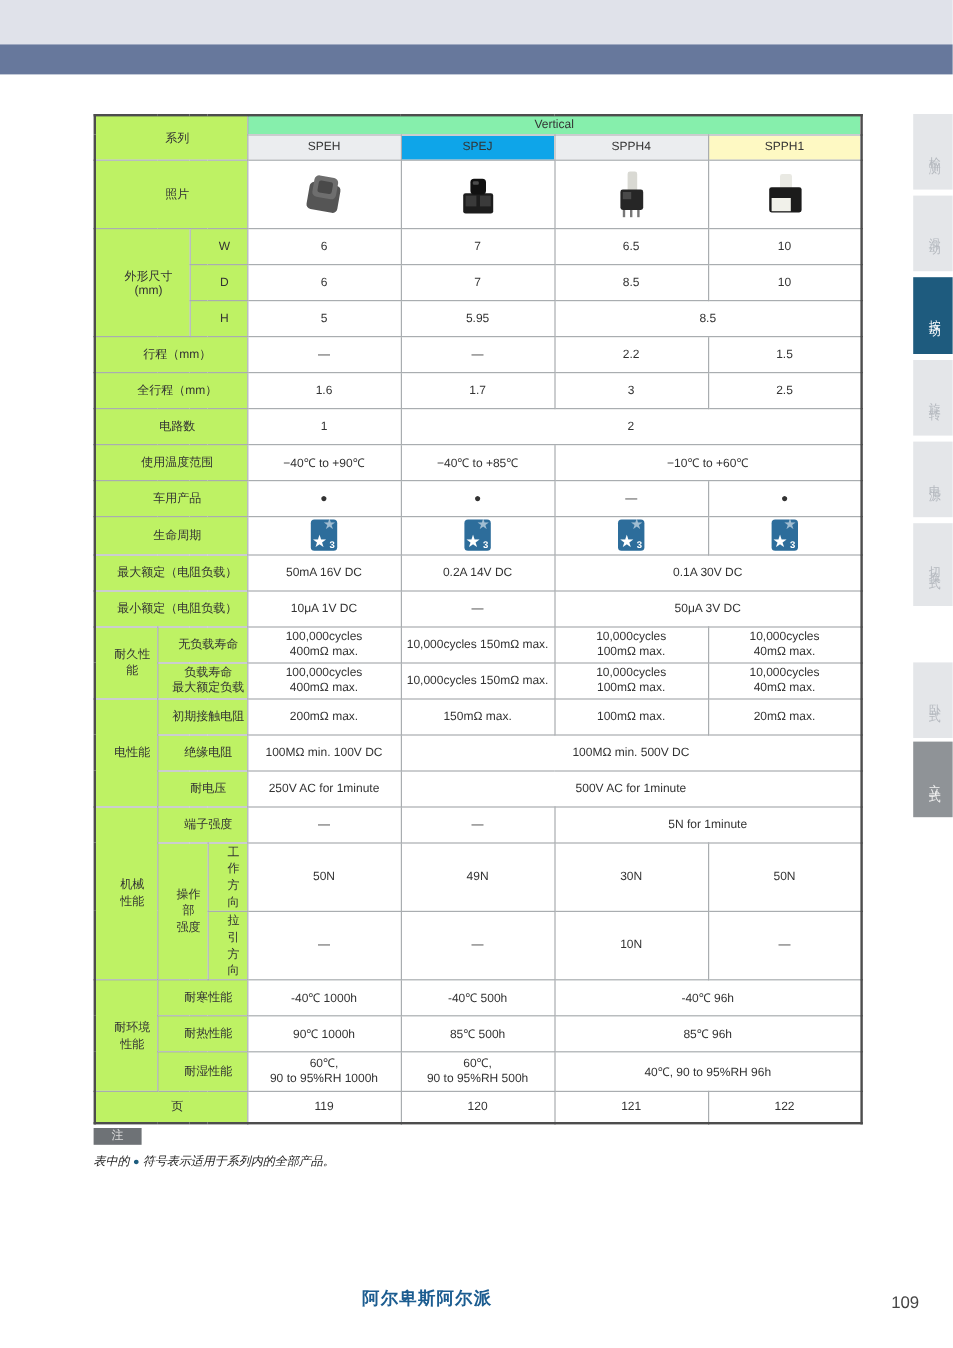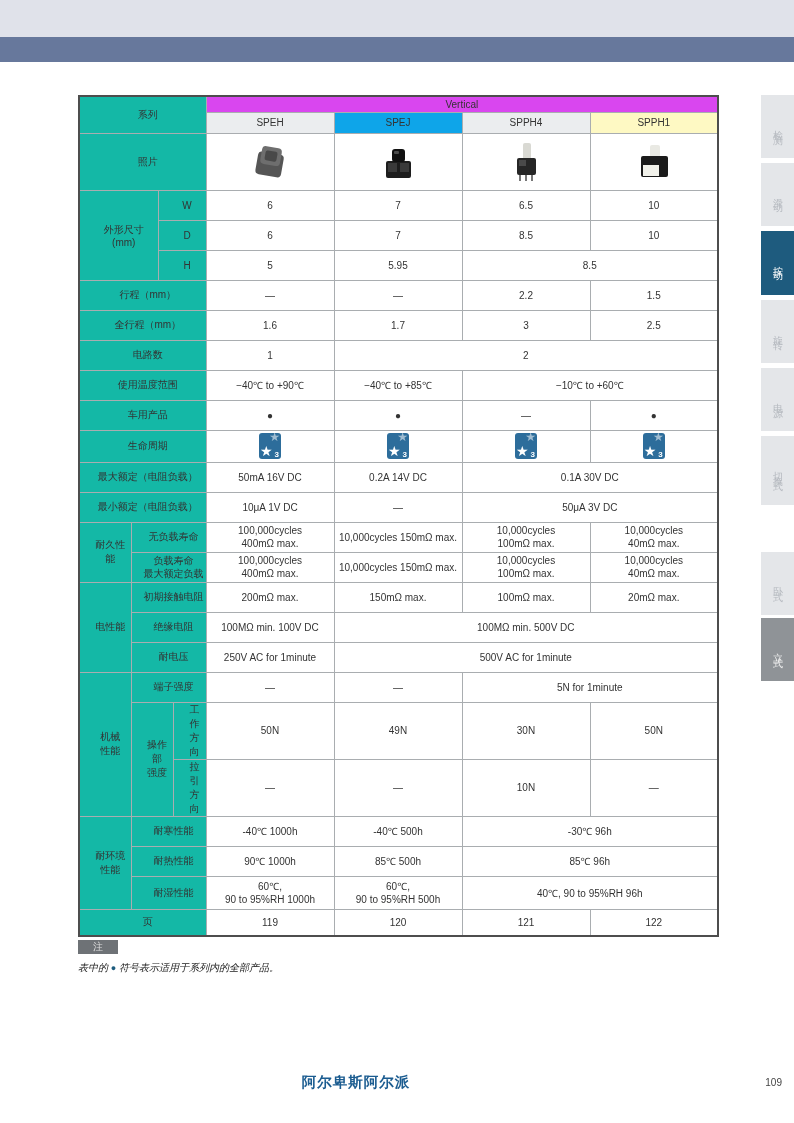--- a/index.html
+++ b/index.html
@@ -11,21 +11,21 @@
   .band1 { position:absolute; top:0; left:0; width:794px; height:37px; background:#e0e2ea; }
   .band2 { position:absolute; top:37px; left:0; width:794px; height:25px; background:#67789c; }
 
   
   table.spec { position:absolute; left:78px; top:95px; width:640px;
     border-collapse:collapse; table-layout:fixed; border:2px solid #4d4d4d; }
   table.spec th, table.spec td {
     border:1px solid #a9adb0; padding:0 2px; text-align:center; vertical-align:middle;
     font-weight:normal; font-size:10px; color:#333; white-space:pre-line; overflow:hidden;
   }
-  table.spec th { background:#14b8a6;padding-left:12px; }
+  table.spec th { background:#bef264;padding-left:12px; }
   table.spec td { background:#ffffff; }
   tr.h16{height:16px} tr.h21{height:21px} tr.h57{height:57px} tr.h30{height:30px}
   tr.h32{height:32px} tr.h33{height:33px} tr.h27{height:27px}
   .vhdr { font-size:10.5px; color:#444; }
   .b { font-weight:bold; font-size:11px; color:#222; }
   .sm { font-size:8px; line-height:1.3; }
   .dash { color:#7a7a7a; }
   .dot { color:#1d5c7e; font-size:9px; }
 
   
@@ -57,21 +57,21 @@
 
   
   .note-badge { position:absolute; left:78px; top:940px; width:40px; height:14px;
     background:#6e7276; color:#dcdcdc; font-size:10px; text-align:center; line-height:14px; }
   .note-text { position:absolute; left:78px; top:961px; font-size:10px; color:#222;font-style:italic; }
   .note-text .sym { color:#1d5c7e; font-size:9px; }
 
   
   .brand { position:absolute; left:0; top:1073px; width:712px; text-align:center;
     font-size:14.5px; font-weight:bold; color:#1b5c90; letter-spacing:1px; }
-  .pageno { position:absolute; right:12px; top:1077px; font-size:10px; color:#444; }
+  .pageno { position:absolute; right:28px; top:1077px; font-size:14px; color:#444; }
 </style>
 </head>
 <body>
 
 <div class="band1"></div>
 <div class="band2"></div>
 
 <table class="spec">
   <colgroup>
     <col style="width:52px">
@@ -79,21 +79,21 @@
       <col style="width:15px">
       <col style="width:33px">
     <col style="width:128px">
       <col style="width:128px">
       <col style="width:128px">
       <col style="width:128px">
   </colgroup>
   <tbody>
       <tr class="h16">
     <th rowspan="2" colspan="4">系列</th>
-    <td colspan="4" class="vhdr" style="background:#d946ef">Vertical</td>
+    <td colspan="4" class="vhdr" style="background:#86efac">Vertical</td>
   </tr>
   <tr class="h21">
     <td class="b" style="background:#ebedef">SPEH</td>
     <td class="b" style="background:#0ea5e9">SPEJ</td>
     <td class="b" style="background:#ebedef">SPPH4</td>
     <td class="b" style="background:#fef9c3">SPPH1</td>
   </tr>
   <tr class="h57">
     <th colspan="4">照片</th>
     <td><div class="photo">
@@ -266,21 +266,21 @@
     <td class="dash">—</td>
     <td>10N</td>
     <td class="dash">—</td>
   </tr>
   <tr class="h30">
     <th rowspan="3">耐环境
 性能</th>
     <th colspan="3">耐寒性能</th>
     <td>-40℃ 1000h</td>
     <td>-40℃  500h</td>
-    <td colspan="2">-30℃  96h</td>
+    <td colspan="2">-40℃  96h</td>
   </tr>
   <tr class="h30">
     <th colspan="3">耐热性能</th>
     <td>90℃  1000h</td>
     <td>85℃  500h</td>
     <td colspan="2">85℃  96h</td>
   </tr>
   <tr class="h33">
     <th colspan="3">耐湿性能</th>
     <td class="sm">60℃,

